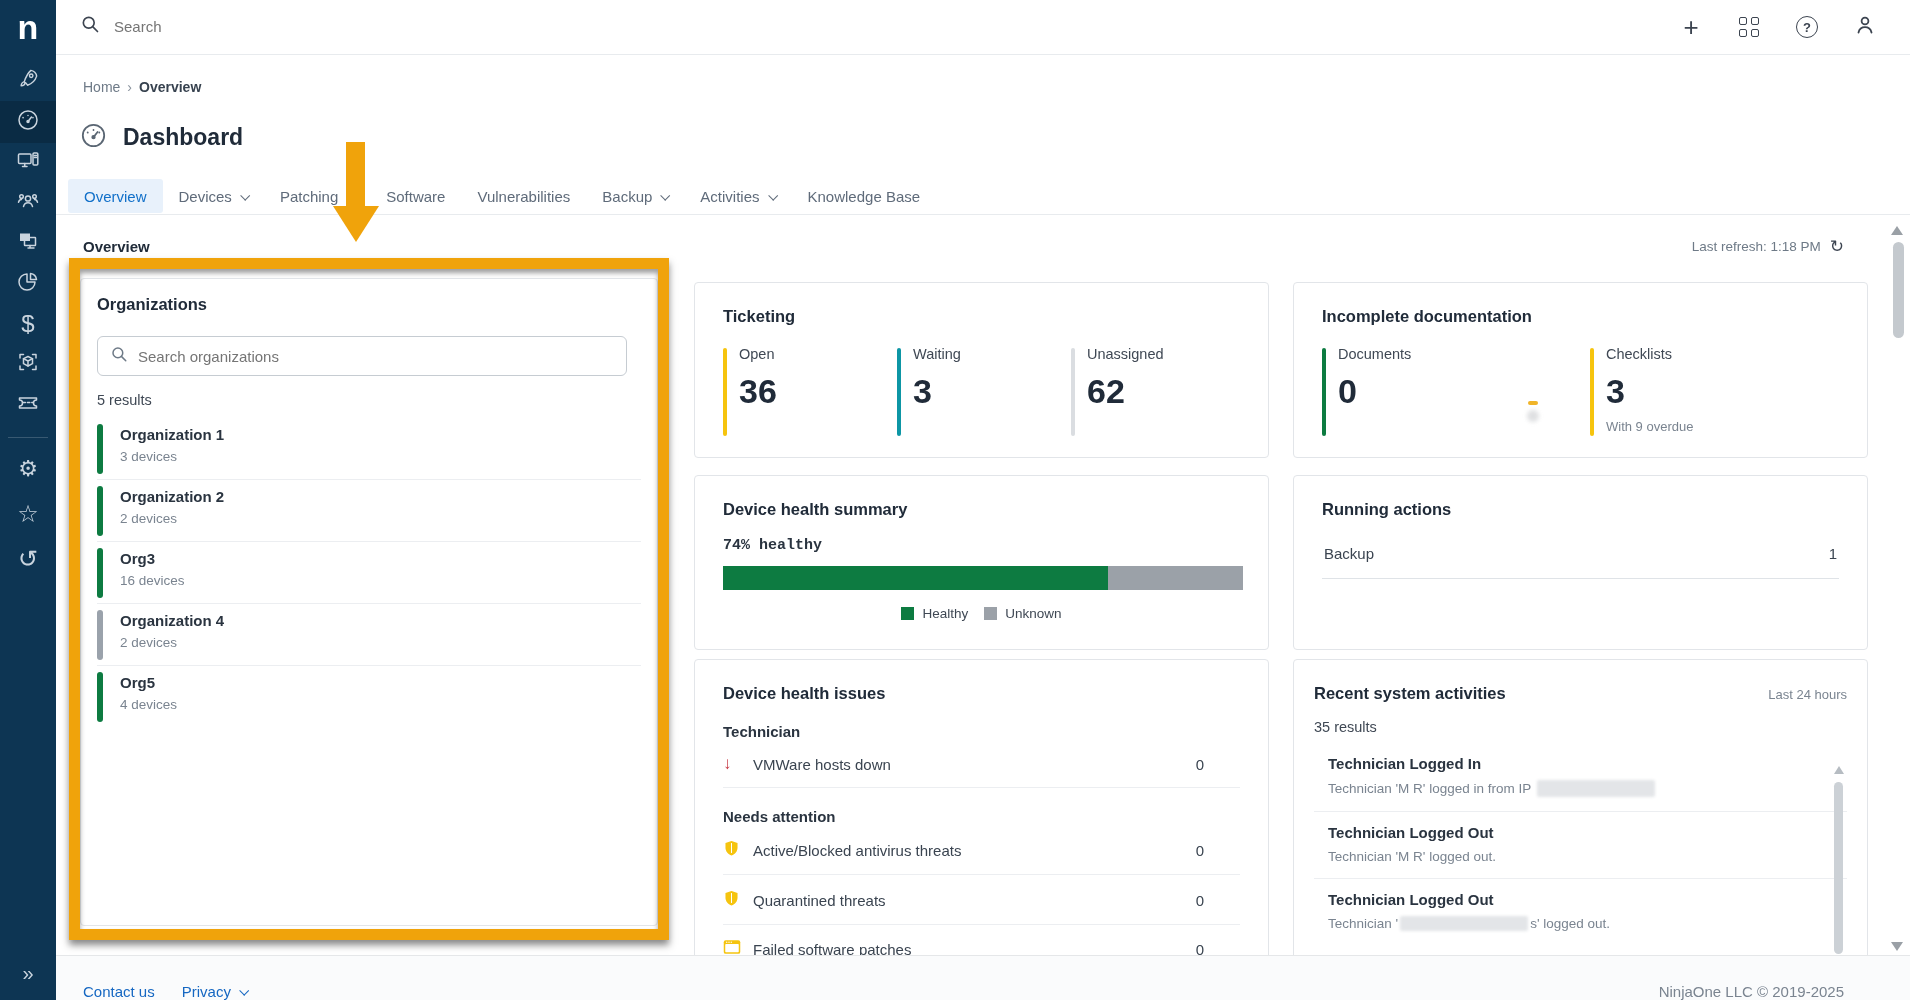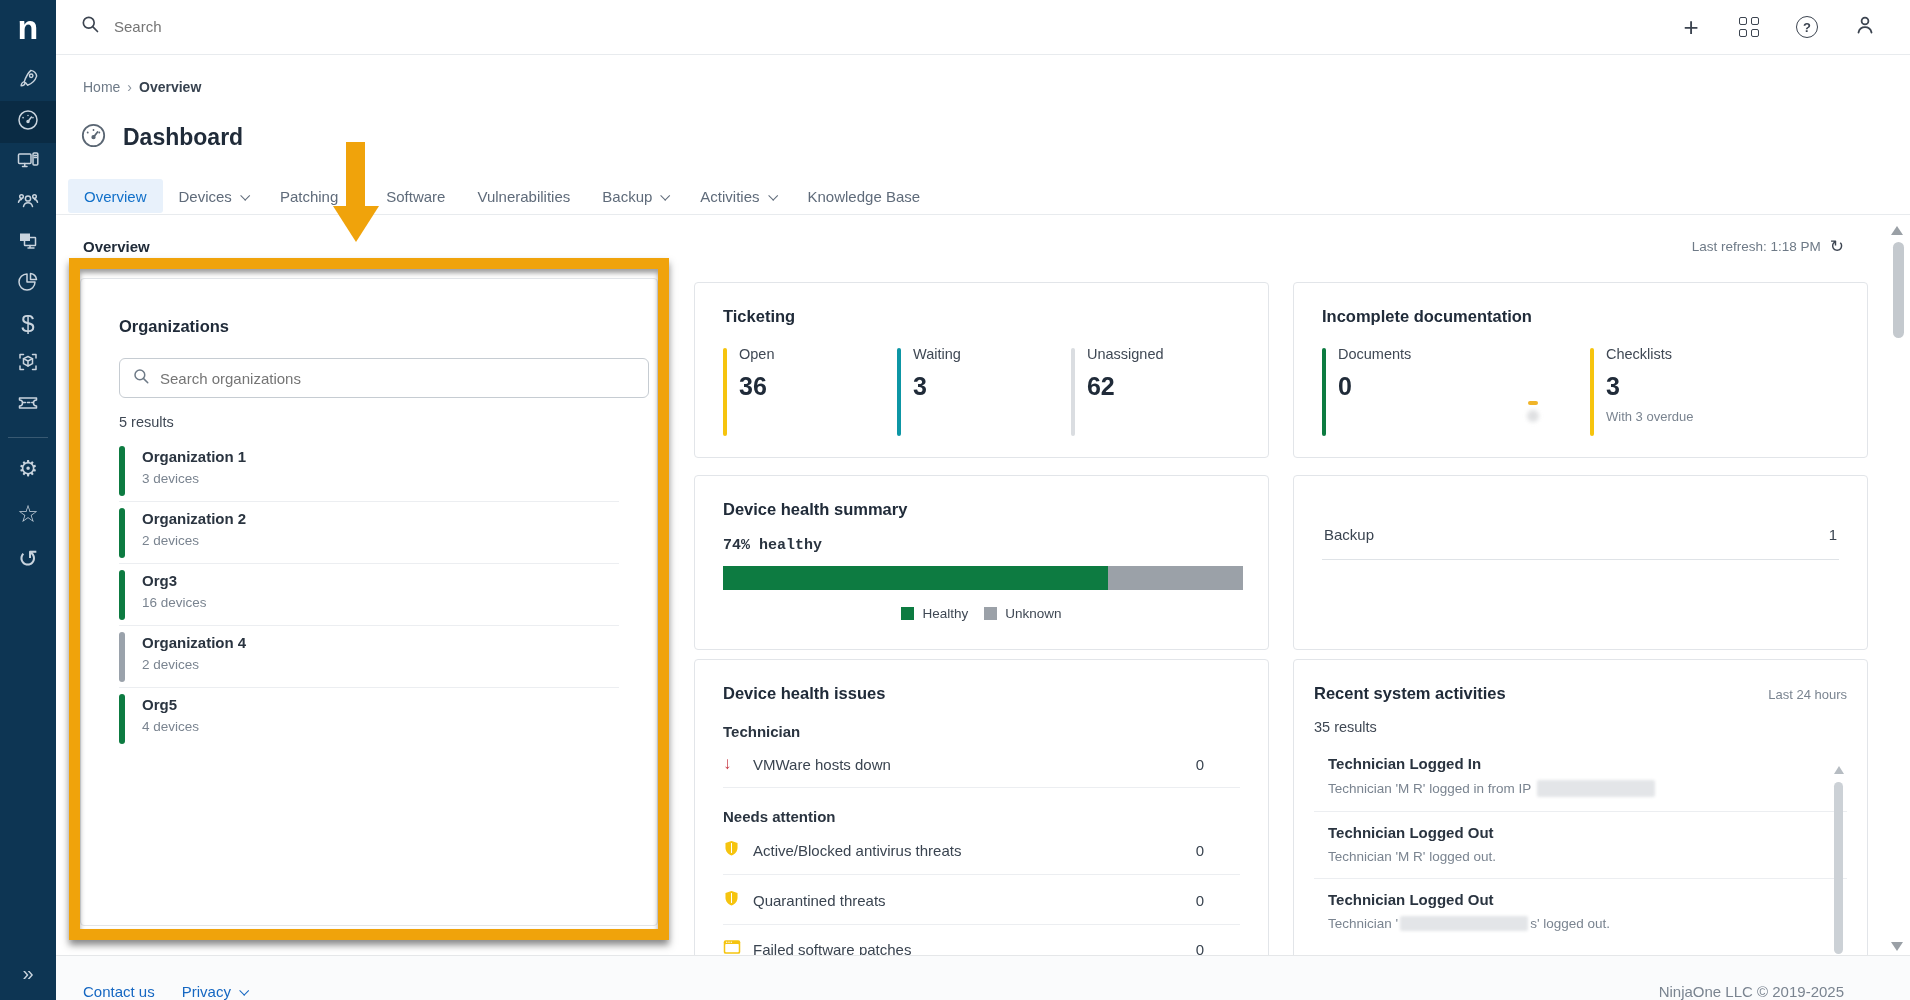--- a/index.html
+++ b/index.html
@@ -44,39 +44,39 @@
 
   .section-head { position:absolute; left:83px; top:238px; font-size:15px; font-weight:bold; color:#202b39; z-index:5; }
   .refresh-row { position:absolute; right:66px; top:238px; display:flex; align-items:center; gap:9px; font-size:13.5px; color:#6e7a87; z-index:5; }
   .refresh-glyph { font-size:17px; color:#3c4450; cursor:pointer; line-height:1; }
 
   
   .card { position:absolute; background:#fff; border:1px solid #e2e5e9; border-radius:4px; }
   .card-title { font-size:16.5px; font-weight:bold; color:#202b39; }
 
   
-  .org-card { left:80px; top:278px; width:578px; height:648px; padding:38px; }
+  .org-card { left:80px; top:278px; width:578px; height:648px; padding:16px; }
   .org-search { position:relative; margin-top:22px; width:530px; height:40px; border:1px solid #c6ccd2; border-radius:6px; display:flex; align-items:center; padding:0 12px; gap:10px; }
   .org-search input { border:none; outline:none; font-size:15px; color:#8a939e; width:440px; font-family:"Liberation Sans",sans-serif; background:transparent; }
   .org-results { margin-top:16px; font-size:14.5px; color:#3f4854; }
   .org-list { margin-top:10px; }
   .org-item { position:relative; height:62px; padding:8px 0 0 23px; border-bottom:1px solid #eceef1; cursor:pointer; }
   .org-item:last-child { border-bottom:none; }
   .org-bar { position:absolute; left:0; top:6px; width:6px; height:50px; border-radius:3px; }
   .org-name { font-size:15px; font-weight:bold; color:#2a3440; }
   .org-devices { margin-top:6px; font-size:13.5px; color:#7a8490; }
 
   
   .ticketing-card { left:694px; top:282px; width:575px; height:176px; padding:24px 28px; }
   .doc-card { left:1293px; top:282px; width:575px; height:176px; padding:24px 28px; }
   .stat-row { display:flex; margin-top:20px; }
   .stat-col { position:relative; padding-left:16px; }
   .stat-accent { position:absolute; left:0; top:2px; width:4px; height:88px; border-radius:2px; }
   .stat-label { font-size:14.5px; color:#3f4854; }
-  .stat-value { font-size:25px; font-weight:bold; color:#202b39; margin-top:10px; }
+  .stat-value { font-size:34px; font-weight:bold; color:#202b39; margin-top:10px; }
   .stat-note { font-size:13px; color:#7a8490; margin-top:8px; }
 
   
   .health-card { left:694px; top:475px; width:575px; height:175px; padding:24px 28px; }
   .health-pct { margin-top:18px; font-size:15px; font-weight:bold; color:#2a3440;font-family:Liberation Mono, monospace; }
   .health-bar { margin-top:12px; width:520px; height:24px; background:#9ba1a8; overflow:hidden; }
   .health-bar-fill { height:24px; }
   .health-legend { margin-top:16px; display:flex; justify-content:center; gap:16px; font-size:13.5px; color:#3f4854; }
   .legend-entry { display:flex; align-items:center; gap:8px; }
   .legend-swatch { width:13px; height:13px; }
@@ -361,21 +361,21 @@
     <div class="stat-row">
       <div class="stat-col" style="width:268px">
         <span class="stat-accent" style="background-color: rgb(13, 123, 65);"></span>
         <div class="stat-label">Documents</div>
         <div class="stat-value">0</div>
       </div>
       <div class="stat-col" style="width:240px">
         <span class="stat-accent" style="background-color: rgb(246, 196, 14);"></span>
         <div class="stat-label">Checklists</div>
         <div class="stat-value">3</div>
-        <div class="stat-note">With 3 overdue</div>
+        <div class="stat-note">With 9 overdue</div>
       </div>
     </div>
   </section>
   <div class="yellow-dash"></div>
   <div class="gray-dot"></div>
 
   <section class="card health-card">
     <h2 class="card-title">Device health summary</h2>
     <div class="health-pct">74% healthy</div>
     <div class="health-bar">
@@ -387,20 +387,21 @@
           <span>Healthy</span>
         </span>
       <span class="legend-entry">
           <span class="legend-swatch" style="background-color: rgb(155, 161, 168);"></span>
           <span>Unknown</span>
         </span>
     </div>
   </section>
 
   <section class="card running-card">
+    <h2 class="card-title">Running actions</h2>
     <div class="running-row">
       <span>Backup</span>
       <span>1</span>
     </div>
   </section>
 
   <section class="card issues-card">
     <h2 class="card-title">Device health issues</h2>
     <div class="issues-subhead">Technician</div>
     <div class="issue-row">

